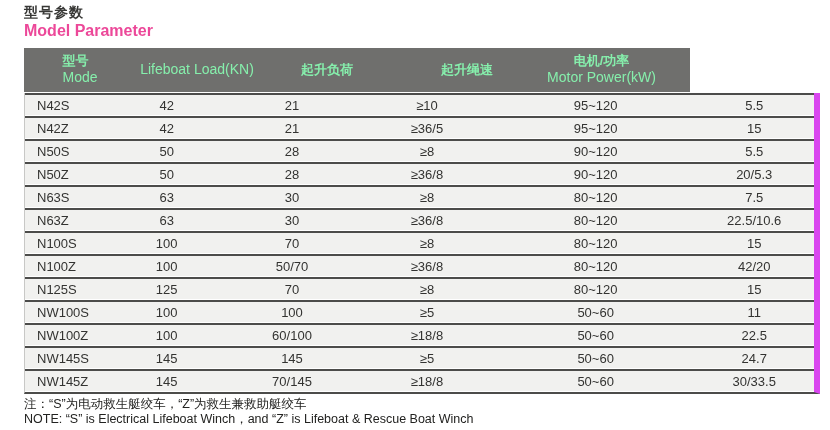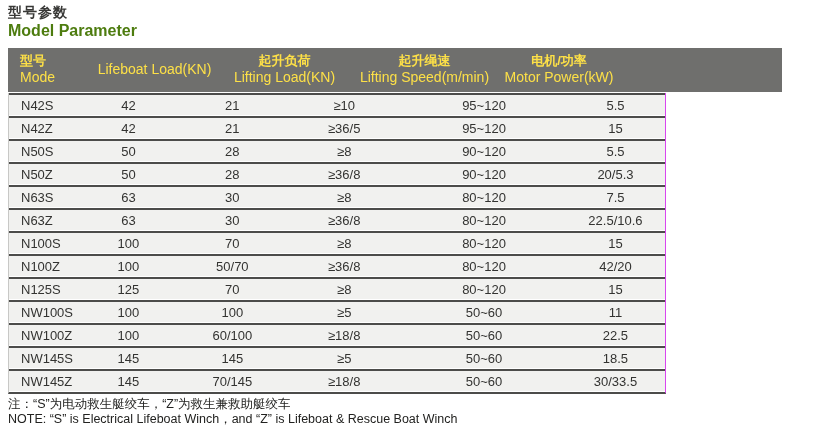--- a/index.html
+++ b/index.html
@@ -4,48 +4,48 @@
 <style>
   * { box-sizing: border-box; }
   html, body { margin: 0; padding: 0; }
   body {
     width: 830px; height: 430px;
     background: #ffffff;
     font-family: "Liberation Sans", sans-serif;
     color: #333331;
     overflow: hidden;
   }
-  .page { padding: 3px 6px 0 8px; }
+  .page { padding: 3px 6px 0 8px; margin-left: 16px; }
 
   .title-zh {
     font-size: 14px; font-weight: bold; color: #383836;
     line-height: 18px; letter-spacing: 1px;
   }
   .title-en {
-    font-size: 16px; font-weight: bold; color: #4d7c0f;
+    font-size: 16px; font-weight: bold; color: #ec4899;
     line-height: 20px; margin-bottom: 7px;
   }
 
   .spec-table { width: 818px; }
 
   .thead {
     display: flex; align-items: center;
-    width: 774px; height: 44px;
-    background: #6f6f6d; color: #fde047;
+    width: 666px; height: 44px;
+    background: #6f6f6d; color: #86efac; justify-content: center;
   }
   .hcell { text-align: center; line-height: 1.28; }
   .hcell .zh { font-size: 13px; font-weight: bold; display: block; }
   .hcell .en { font-size: 14px; font-weight: normal; display: block; }
   .hcell.c0 { text-align: left; padding-left: 12px; }
 
   .tbody {
-    width: 658px;
+    width: 796px;
     background: #ffffff;
     border-left: 1px solid #c8c8c6;
-    border-right: 1px solid #d946ef;
+    border-right: 6px solid #d946ef;
     border-bottom: 2px solid #4c4c4a;
     padding-bottom: 1px;
   }
   .trow {
     display: flex; align-items: center;
     height: 22px;
     background: #f1f1ef;
     border-top: 2px solid #4c4c4a;
     margin-top: 1px;
     font-size: 13px; color: #333331;
@@ -76,25 +76,23 @@
     <div class="thead">
       <div class="hcell c0">
         <span class="zh">型号</span>
         <span class="en">Mode</span>
       </div>
       <div class="hcell c1">
         <span class="en">Lifeboat Load(KN)</span>
       </div>
       <div class="hcell c2">
         <span class="zh">起升负荷</span>
-        <span class="en">Lifting Load(KN)</span>
       </div>
       <div class="hcell c3">
         <span class="zh">起升绳速</span>
-        <span class="en">Lifting Speed(m/min)</span>
       </div>
       <div class="hcell c5">
         <span class="zh">电机/功率</span>
         <span class="en">Motor Power(kW)</span>
       </div>
     </div>
 
     <div class="tbody">
         <div class="trow">
           <div class="cell c0">N42S</div>
@@ -183,21 +181,21 @@
           <div class="cell c3">≥18/8</div>
           <div class="cell c4">50~60</div>
           <div class="cell c5">22.5</div>
         </div>
         <div class="trow">
           <div class="cell c0">NW145S</div>
           <div class="cell c1">145</div>
           <div class="cell c2">145</div>
           <div class="cell c3">≥5</div>
           <div class="cell c4">50~60</div>
-          <div class="cell c5">18.5</div>
+          <div class="cell c5">24.7</div>
         </div>
         <div class="trow">
           <div class="cell c0">NW145Z</div>
           <div class="cell c1">145</div>
           <div class="cell c2">70/145</div>
           <div class="cell c3">≥18/8</div>
           <div class="cell c4">50~60</div>
           <div class="cell c5">30/33.5</div>
         </div>
       </div>

